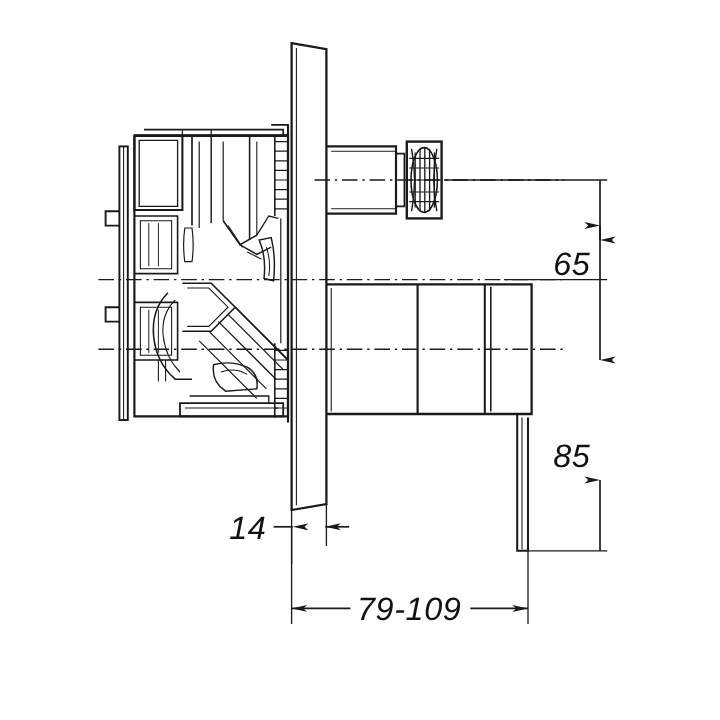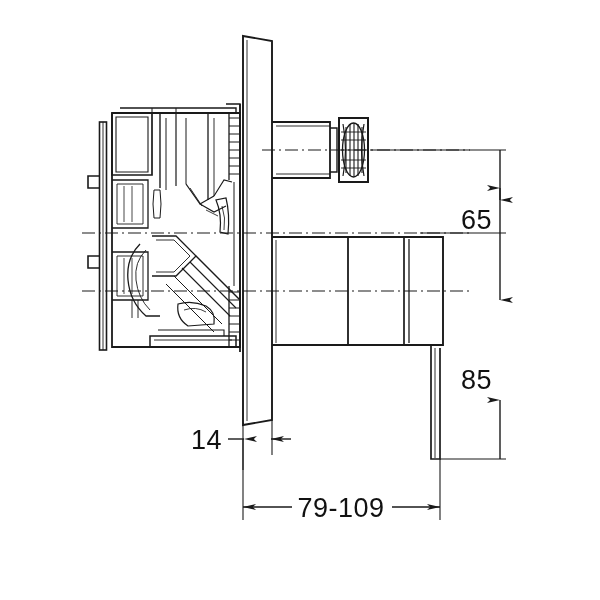--- a/index.html
+++ b/index.html
@@ -12,20 +12,21 @@
     width: 600px;
     height: 600px;
     font-family: "Liberation Sans", sans-serif;
     overflow: hidden;
   }
   #drawing-root {
     position: relative;
     width: 600px;
     height: 600px;
     background: #ffffff;
+    font-style: italic;
   }
   svg#drawing-svg {
     display: block;
     width: 600px;
     height: 600px;
     background: #ffffff;
   }
   .dim-text {
     font-family: "Liberation Sans", sans-serif;
     font-size: 27px;

